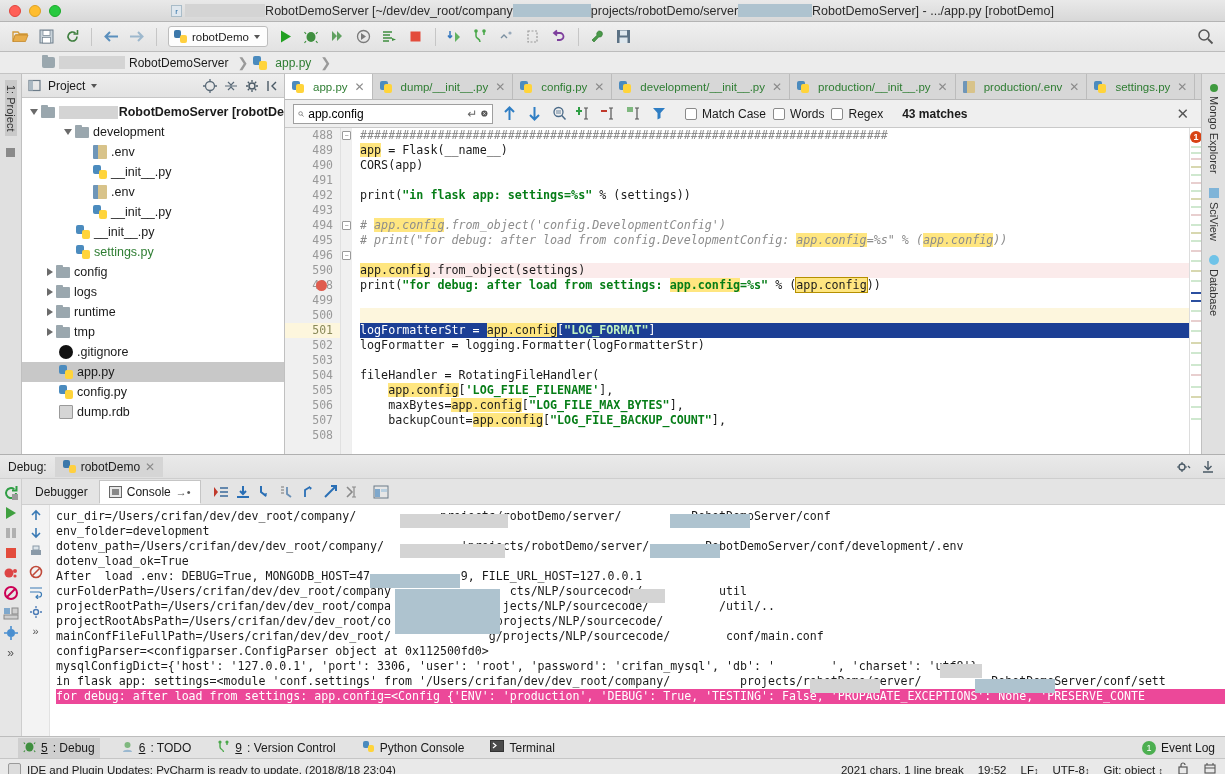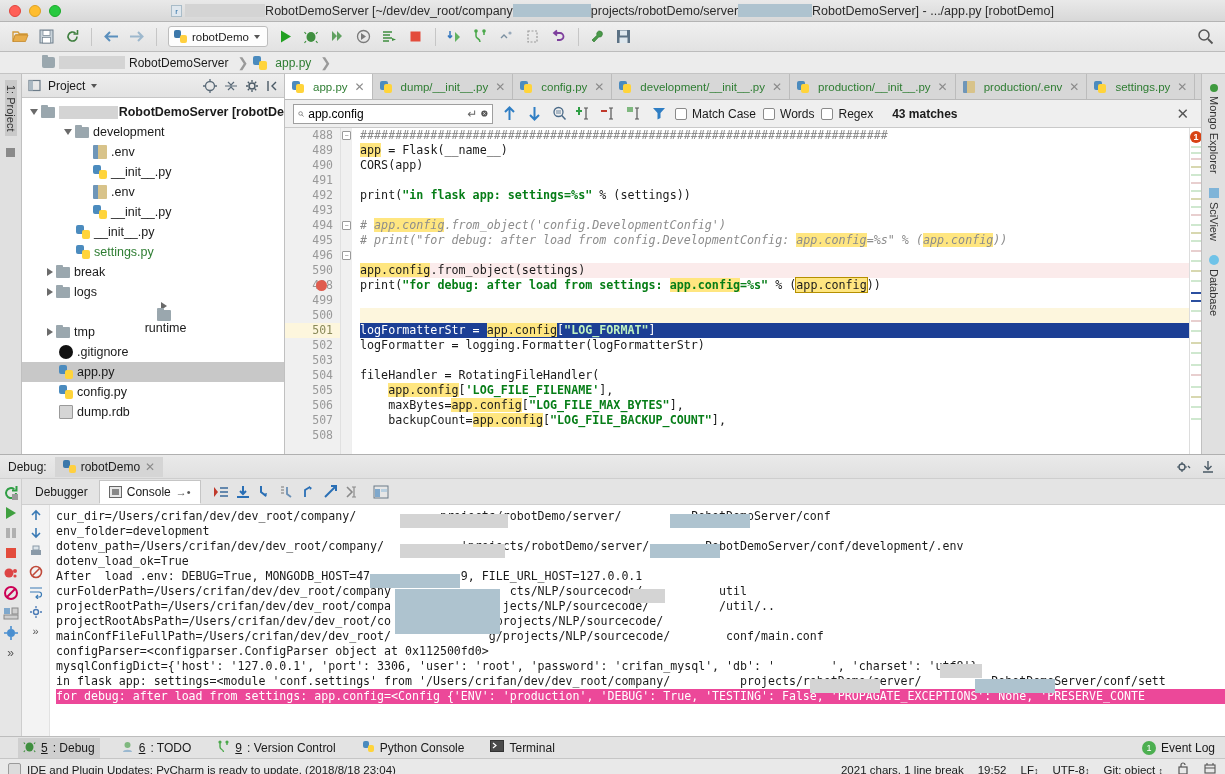--- a/index.html
+++ b/index.html
@@ -439,28 +439,28 @@
           <span class="tlabel">__init__.py</span>
         </div>
         <div class="trow" style="padding-left: 42px;">
           <span class="tw none"></span>
           <span class="ico py"></span>
           <span class="tlabel green">settings.py</span>
         </div>
         <div class="trow" style="padding-left: 25px;">
           <span class="tw closed"></span>
           <span class="ico folder"></span>
-          <span class="tlabel">break</span>
+          <span class="tlabel">config</span>
         </div>
         <div class="trow" style="padding-left: 25px;">
           <span class="tw closed"></span>
           <span class="ico folder"></span>
           <span class="tlabel">logs</span>
         </div>
-        <div class="trow" style="padding-left: 25px; flex-direction: column;">
+        <div class="trow" style="padding-left: 25px;">
           <span class="tw closed"></span>
           <span class="ico folder"></span>
           <span class="tlabel">runtime</span>
         </div>
         <div class="trow" style="padding-left: 25px;">
           <span class="tw closed"></span>
           <span class="ico folder"></span>
           <span class="tlabel">tmp</span>
         </div>
         <div class="trow" style="padding-left: 25px;">
@@ -575,21 +575,21 @@
         <svg width="16" height="15" viewBox="0 0 16 15">
             <rect x="1" y="1" width="6" height="5" fill="#7fb87f"></rect>
             <path d="M11 2v11M9 2h4M9 13h4" stroke="#555" stroke-width="1.2" fill="none"></path>
           </svg>
       </div>
       <div class="f-ico">
         <svg width="15" height="15" viewBox="0 0 15 15">
             <path d="M1 2h12l-4.5 5v5l-3 1.5V7z" fill="#2f7ec4"></path>
           </svg>
       </div>
-      <label class="chk-l" style="margin-left:0">
+      <label class="chk-l" style="margin-left:10px">
         <span class="chk"></span>
         <span>Match Case</span>
       </label>
       <label class="chk-l">
         <span class="chk"></span>
         <span>Words</span>
       </label>
       <label class="chk-l">
         <span class="chk"></span>
         <span>Regex</span>

